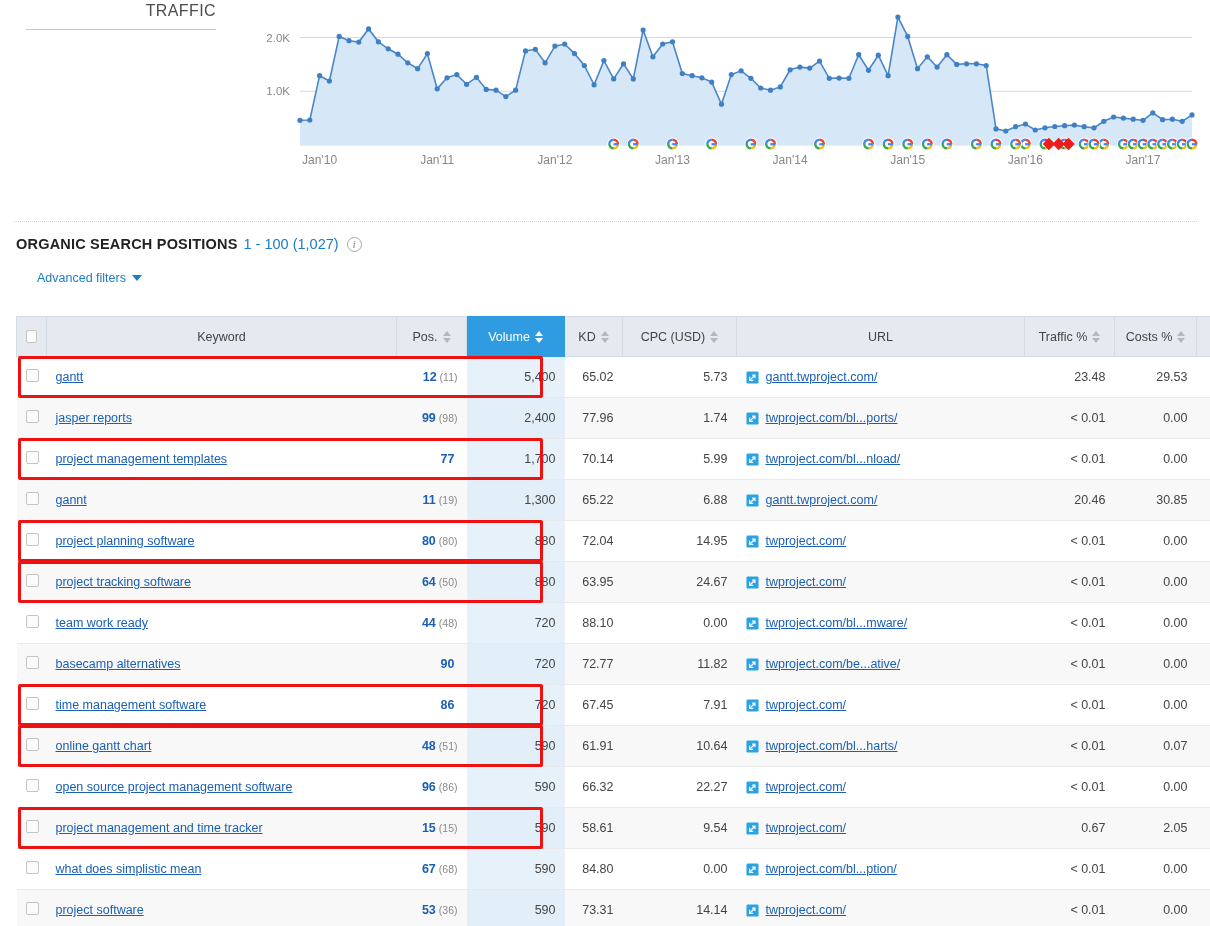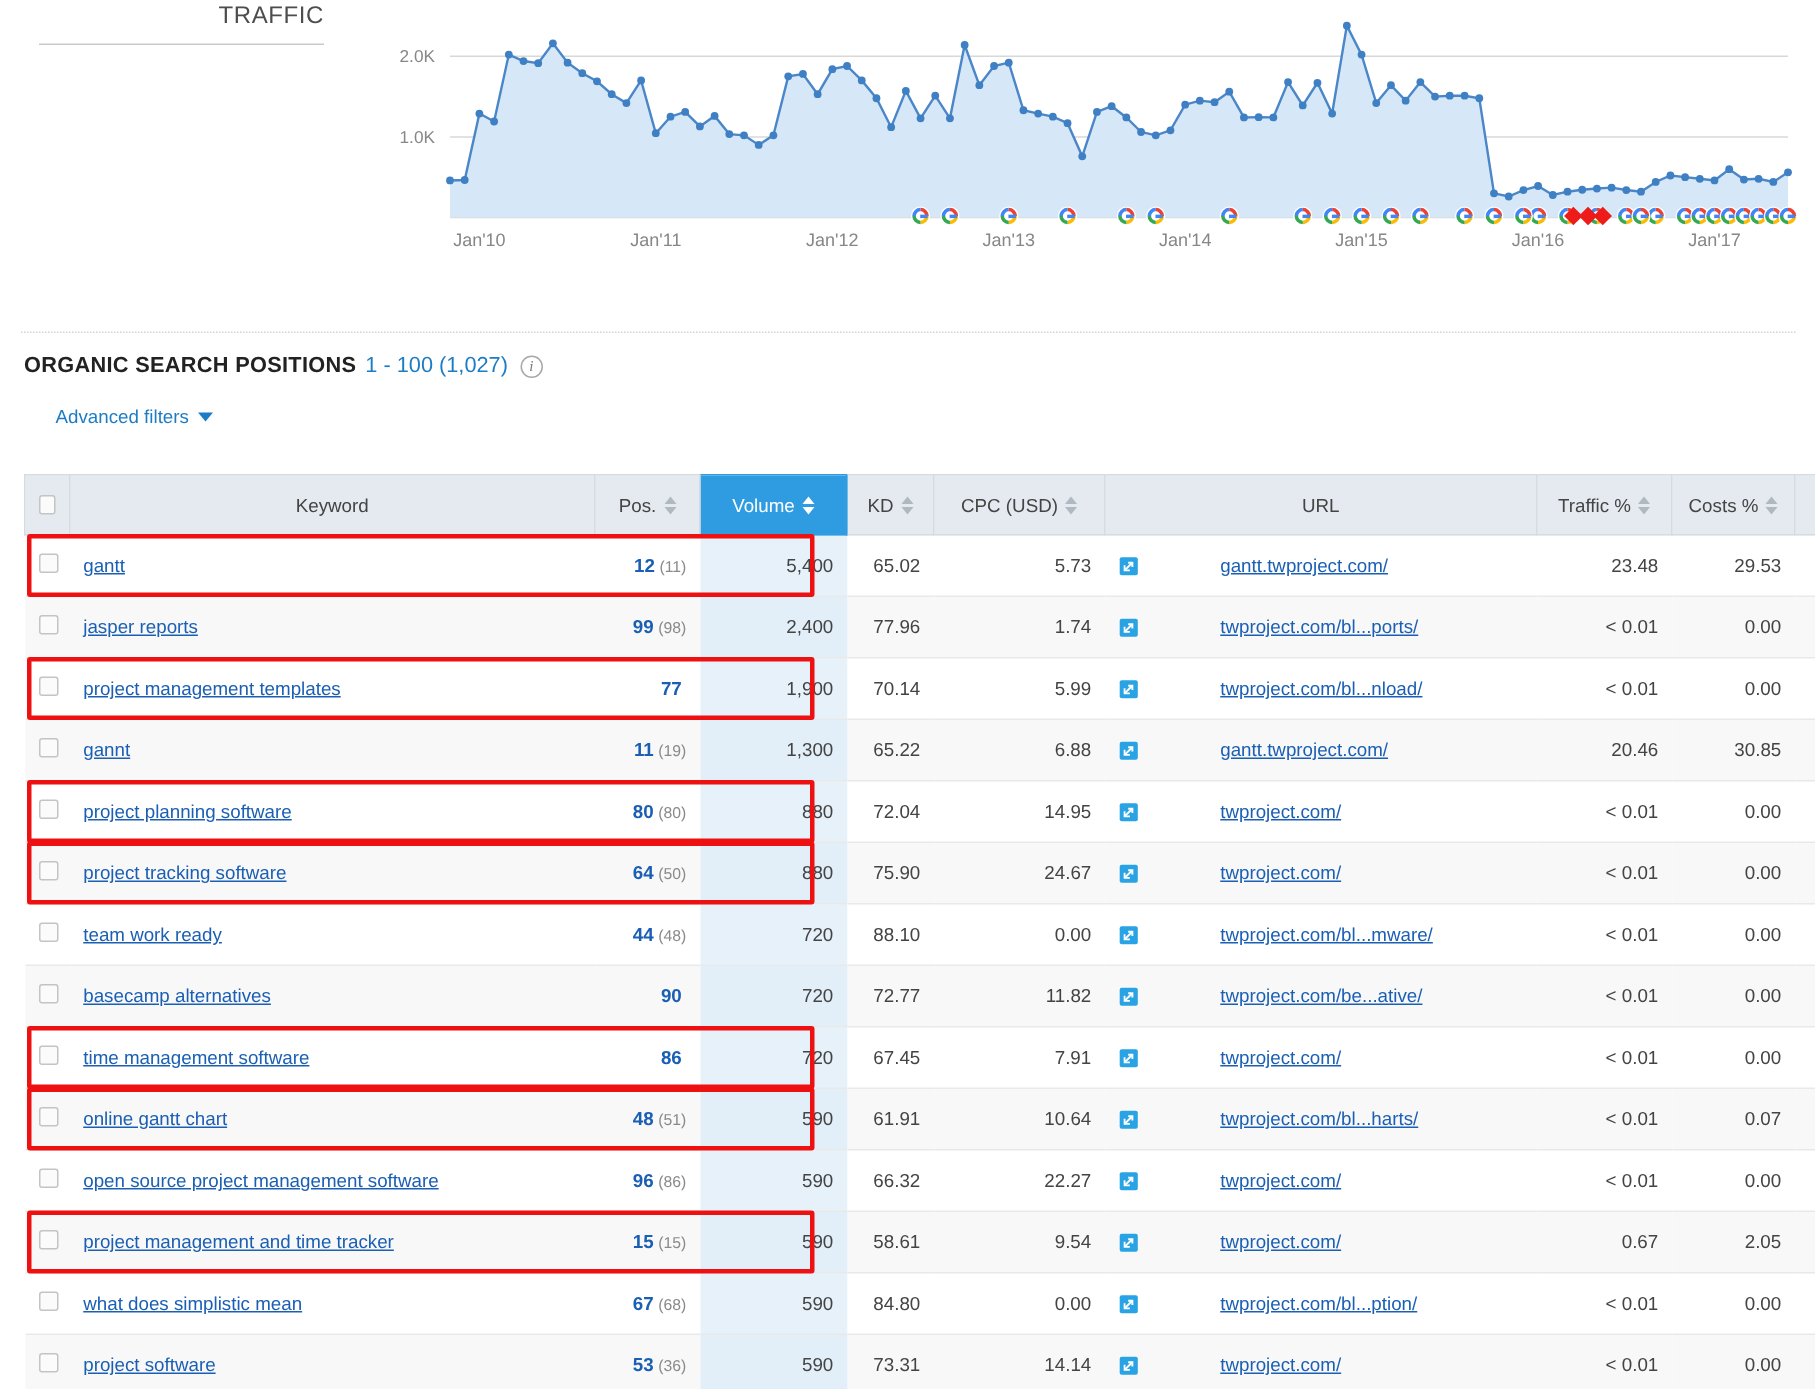--- a/index.html
+++ b/index.html
@@ -248,21 +248,20 @@
   .pos-prev {
     color: #8a8a8a;
     font-size: 10.5px;
     margin-left: 3px;
   }
   a.url-link {
     color: #1a5fb4;
     text-decoration: underline;
     font-size: 12.5px;
     cursor: pointer;
-    margin-left: 48px;
   }
   .url-cell-inner { display: flex; align-items: center; gap: 7px; }
   .ext-icon { flex: 0 0 auto; }
 
   
   #annot-layer {
     position: absolute;
     left: 0; top: 0;
     width: 1210px; height: 926px;
     pointer-events: none;
@@ -789,21 +788,21 @@
             </span>
           </td>
           <td class="c-traffic">&lt; 0.01</td>
           <td class="c-costs">0.00</td>
           <td></td>
         </tr>
         <tr class="row-even">
           <td class="c-check"><span class="row-check"></span></td>
           <td class="c-keyword"><a class="kw-link" href="#">project management templates</a></td>
           <td class="c-pos"><span class="pos-main">77</span><span class="pos-prev"></span></td>
-          <td class="c-vol vol-cell">1,900</td>
+          <td class="c-vol vol-cell">1,700</td>
           <td class="c-kd">70.14</td>
           <td class="c-cpc">5.99</td>
           <td class="c-url">
             <span class="url-cell-inner">
               <svg class="ext-icon" width="13" height="13" viewBox="0 0 14 14">
                 <rect x="0.5" y="0.5" width="13" height="13" rx="1.5" fill="#29a3e3"></rect>
                 <path d="M4.2 9.8 L9.2 4.8" stroke="#fff" stroke-width="1.4"></path>
                 <path d="M6.6 4.5 H9.6 V7.5" stroke="#fff" stroke-width="1.4" fill="none"></path>
                 <path d="M4 6.2 V10 H7.8" stroke="#fff" stroke-width="1.3" fill="none"></path>
               </svg>
@@ -856,21 +855,21 @@
           </td>
           <td class="c-traffic">&lt; 0.01</td>
           <td class="c-costs">0.00</td>
           <td></td>
         </tr>
         <tr class="row-odd">
           <td class="c-check"><span class="row-check"></span></td>
           <td class="c-keyword"><a class="kw-link" href="#">project tracking software</a></td>
           <td class="c-pos"><span class="pos-main">64</span><span class="pos-prev">(50)</span></td>
           <td class="c-vol vol-cell">880</td>
-          <td class="c-kd">75.90</td>
+          <td class="c-kd">63.95</td>
           <td class="c-cpc">24.67</td>
           <td class="c-url">
             <span class="url-cell-inner">
               <svg class="ext-icon" width="13" height="13" viewBox="0 0 14 14">
                 <rect x="0.5" y="0.5" width="13" height="13" rx="1.5" fill="#29a3e3"></rect>
                 <path d="M4.2 9.8 L9.2 4.8" stroke="#fff" stroke-width="1.4"></path>
                 <path d="M6.6 4.5 H9.6 V7.5" stroke="#fff" stroke-width="1.4" fill="none"></path>
                 <path d="M4 6.2 V10 H7.8" stroke="#fff" stroke-width="1.3" fill="none"></path>
               </svg>
               <a class="url-link" href="#">twproject.com/</a>

